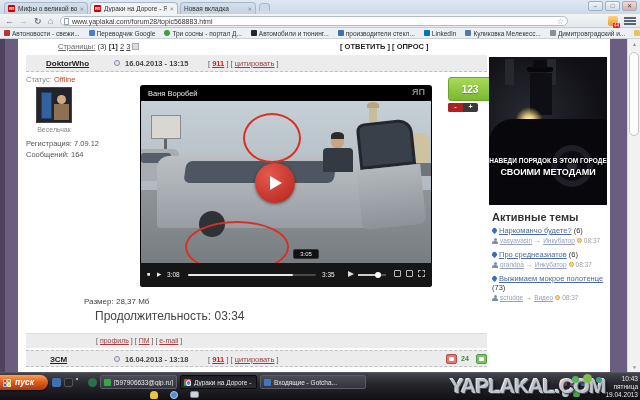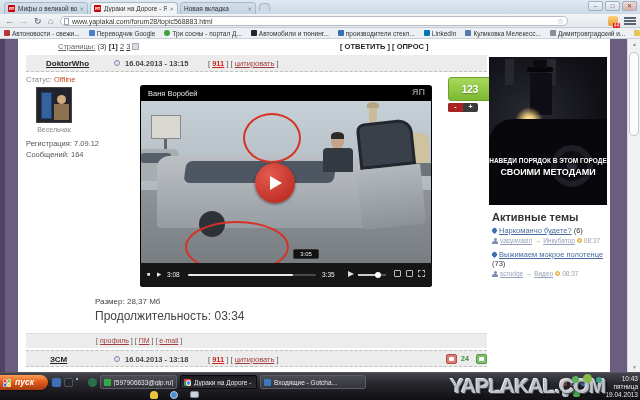--- a/index.html
+++ b/index.html
@@ -306,21 +306,21 @@
           <i class="cico" style="left:278px;border-style:dashed"></i>
         </div>
       </div>
 
       <div class="rate">123</div>
       <div class="ratebar">
         <span class="mi">-</span>
         <span>+</span>
       </div>
 
-      <div class="abs" style="left:77px;top:258px;color:#444;font-size:8px">Размер: 28,37 Мб</div>
+      <div class="abs" style="left:66px;top:258px;color:#444;font-size:8px">Размер: 28,37 Мб</div>
       <div class="abs" style="left:77px;top:270px;color:#444;font-size:12px">Продолжительность: 03:34</div>
 
       <div class="abs" style="left:8px;top:294px;width:461px;height:15px;background:#ececec;border-top:1px solid #ddd">
         <span class="abs" style="left:70px;top:3px;font-size:7px">
           <span class="brk">[</span>
           <a class="rlink">профиль</a>
           <span class="brk">]</span>
           <span class="brk">[</span>
           <a class="rlink">ПМ</a>
           <span class="brk">]</span>
@@ -370,20 +370,31 @@
             <div class="t-meta">
                 <i class="usr"></i>
                 <a class="m-link">vasyavasin</a>
                 <span class="m-arrow">→</span>
                 <a class="m-link">Инкубатор</a>
                 <i class="clk"></i>
                 <span class="m-time">08:37</span>
               </div>
           </div>
           <div class="topic">
+            <i class="pin"></i><a class="t-link">Про среднеазиатов</a> <span class="t-count">(6)</span>
+            <div class="t-meta">
+                <i class="usr"></i>
+                <a class="m-link">grandpa</a>
+                <span class="m-arrow">→</span>
+                <a class="m-link">Инкубатор</a>
+                <i class="clk"></i>
+                <span class="m-time">08:37</span>
+              </div>
+          </div>
+          <div class="topic">
             <i class="pin"></i><a class="t-link">Выжимаем мокрое полотенце</a> <span class="t-count">(73)</span>
             <div class="t-meta">
                 <i class="usr"></i>
                 <a class="m-link">scrudge</a>
                 <span class="m-arrow">→</span>
                 <a class="m-link">Видео</a>
                 <i class="clk"></i>
                 <span class="m-time">08:37</span>
               </div>
           </div>

